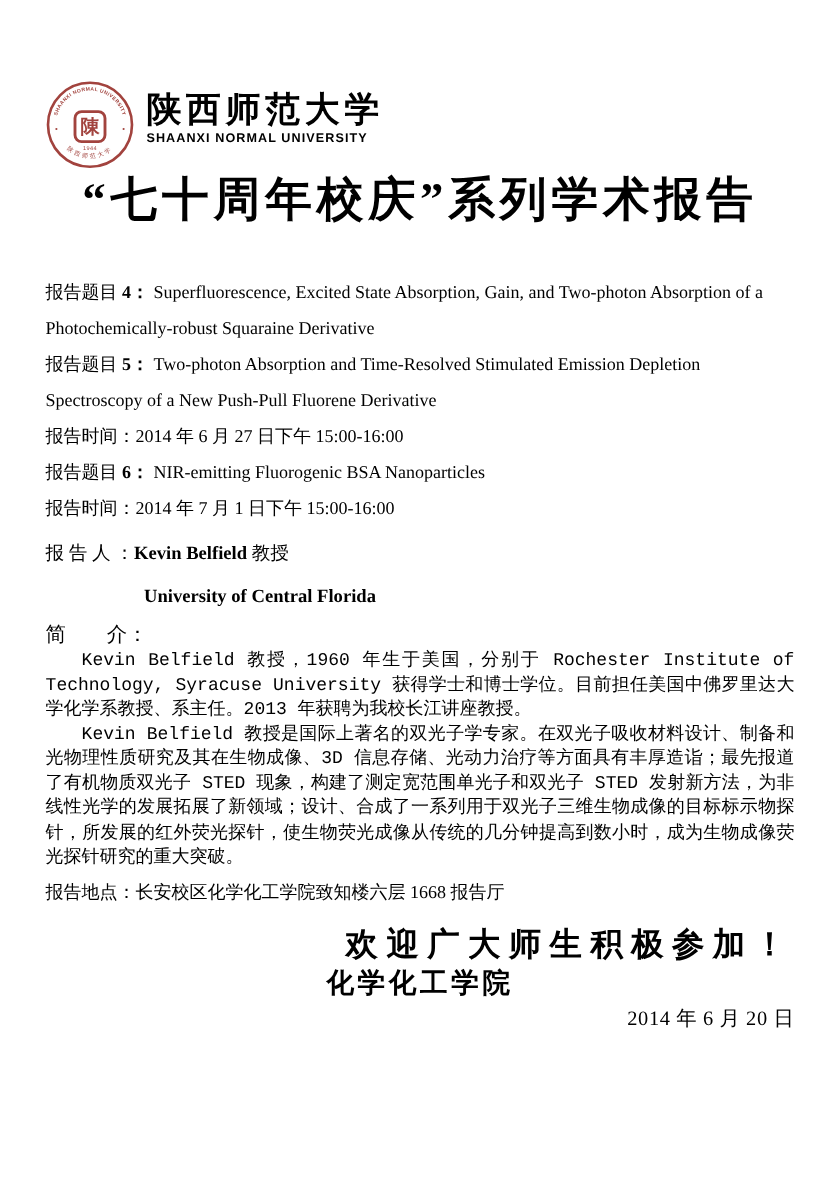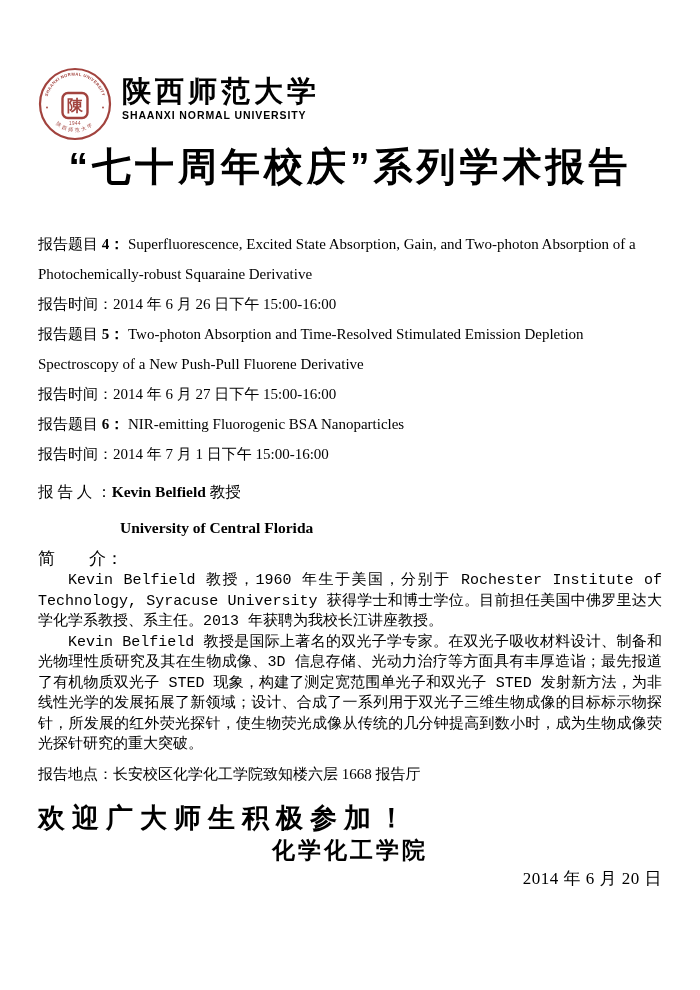--- a/index.html
+++ b/index.html
@@ -9,34 +9,34 @@
     font-family:"Liberation Serif","DejaVu Serif",serif;
     overflow:hidden;position:relative;
   }
   
   .header{display:flex;align-items:flex-start;}
   .seal{flex:0 0 auto;}
   .uni-names{margin-left:10px;padding-top:9px;}
   .uni-cn{font-size:29px;font-weight:bold;letter-spacing:4px;line-height:1.05;font-family:"DejaVu Serif",serif;}
   .uni-en{font-size:10.5px;font-weight:bold;letter-spacing:0.9px;margin-top:3px;font-family:"Liberation Sans","DejaVu Sans",sans-serif;}
   
-  .main-title{margin:2px 0 0;text-align:center;font-size:39px;font-weight:bold;letter-spacing:4px;line-height:48px;font-family:Liberation Sans, sans-serif;}
+  .main-title{margin:2px 0 0;text-align:center;font-size:39px;font-weight:bold;letter-spacing:4px;line-height:48px;font-family:Liberation Serif, serif;}
   .issue{margin-top:16px;text-align:center;font-size:17px;line-height:22px;letter-spacing:1px;}
   
   .lectures{margin-top:38px;}
   .lec-line{margin:0;font-size:15px;line-height:30px;}
   .lec-num{font-weight:bold;}
   
   .speaker{margin:8px 0 0;font-size:15.5px;line-height:30px;}
   .affiliation{margin:6px 0 0 82px;font-size:15.5px;font-weight:bold;line-height:30px;}
   .intro-label{margin:4px 0 0;font-size:17px;line-height:24px;}
   .para{margin:0;font-size:15px;line-height:20.5px;text-align:justify;text-indent:2em;font-family:Liberation Mono, monospace;}
   .venue{margin-top:6px;font-size:15px;line-height:24px;}
   
-  .welcome{margin-top:4px;text-align:left;font-size:27px;font-weight:bold;letter-spacing:7px;line-height:34px;font-family:"DejaVu Serif",serif;}
+  .welcome{margin-top:4px;text-align:right;font-size:27px;font-weight:bold;letter-spacing:7px;line-height:34px;font-family:"DejaVu Serif",serif;}
   .signature{text-align:center;font-size:23px;font-weight:bold;letter-spacing:3px;line-height:30px;font-family:"DejaVu Serif",serif;}
   .date-line{text-align:right;font-size:17px;line-height:24px;margin-top:2px;letter-spacing:0.5px;}
   
   .seal-arc{font-size:4.2px;letter-spacing:0.38px;font-weight:bold;font-family:"Liberation Sans","DejaVu Sans",sans-serif;}
   .seal-arc-cn{font-size:5px;letter-spacing:2px;font-family:"DejaVu Serif",serif;}
   .seal-char{font-size:16px;font-weight:bold;font-family:"DejaVu Serif",serif;}
   .seal-year{font-size:4.6px;letter-spacing:0.4px;font-family:"Liberation Sans",sans-serif;}
 </style>
 </head>
 <body>
@@ -65,21 +65,20 @@
     <div class="uni-names">
       <div class="uni-cn">陕西师范大学</div>
       <div class="uni-en">SHAANXI NORMAL UNIVERSITY</div>
     </div>
   </div>
 
   <h1 class="main-title">“七十周年校庆”系列学术报告</h1>
 
   <div class="lectures">
     <p class="lec-line"><span>报告题目</span> <span class="lec-num">4：</span> <span>Superfluorescence, Excited State Absorption, Gain, and Two-photon Absorption of a Photochemically-robust Squaraine Derivative</span></p>
-    <p class="lec-line"><span>报告时间：</span><span>2014 年 6 月 26 日下午 15:00-16:00</span></p>
 
     <p class="lec-line"><span>报告题目</span> <span class="lec-num">5：</span> <span>Two-photon Absorption and Time-Resolved Stimulated Emission Depletion Spectroscopy of a New Push-Pull Fluorene Derivative</span></p>
     <p class="lec-line"><span>报告时间：</span><span>2014 年 6 月 27 日下午 15:00-16:00</span></p>
 
     <p class="lec-line"><span>报告题目</span> <span class="lec-num">6：</span> <span>NIR-emitting Fluorogenic BSA Nanoparticles</span></p>
     <p class="lec-line"><span>报告时间：</span><span>2014 年 7 月 1 日下午 15:00-16:00</span></p>
   </div>
 
   <p class="speaker"><span>报 告 人 ：</span><b>Kevin Belfield</b> <span>教授</span></p>
   <p class="affiliation">University of Central Florida</p>

